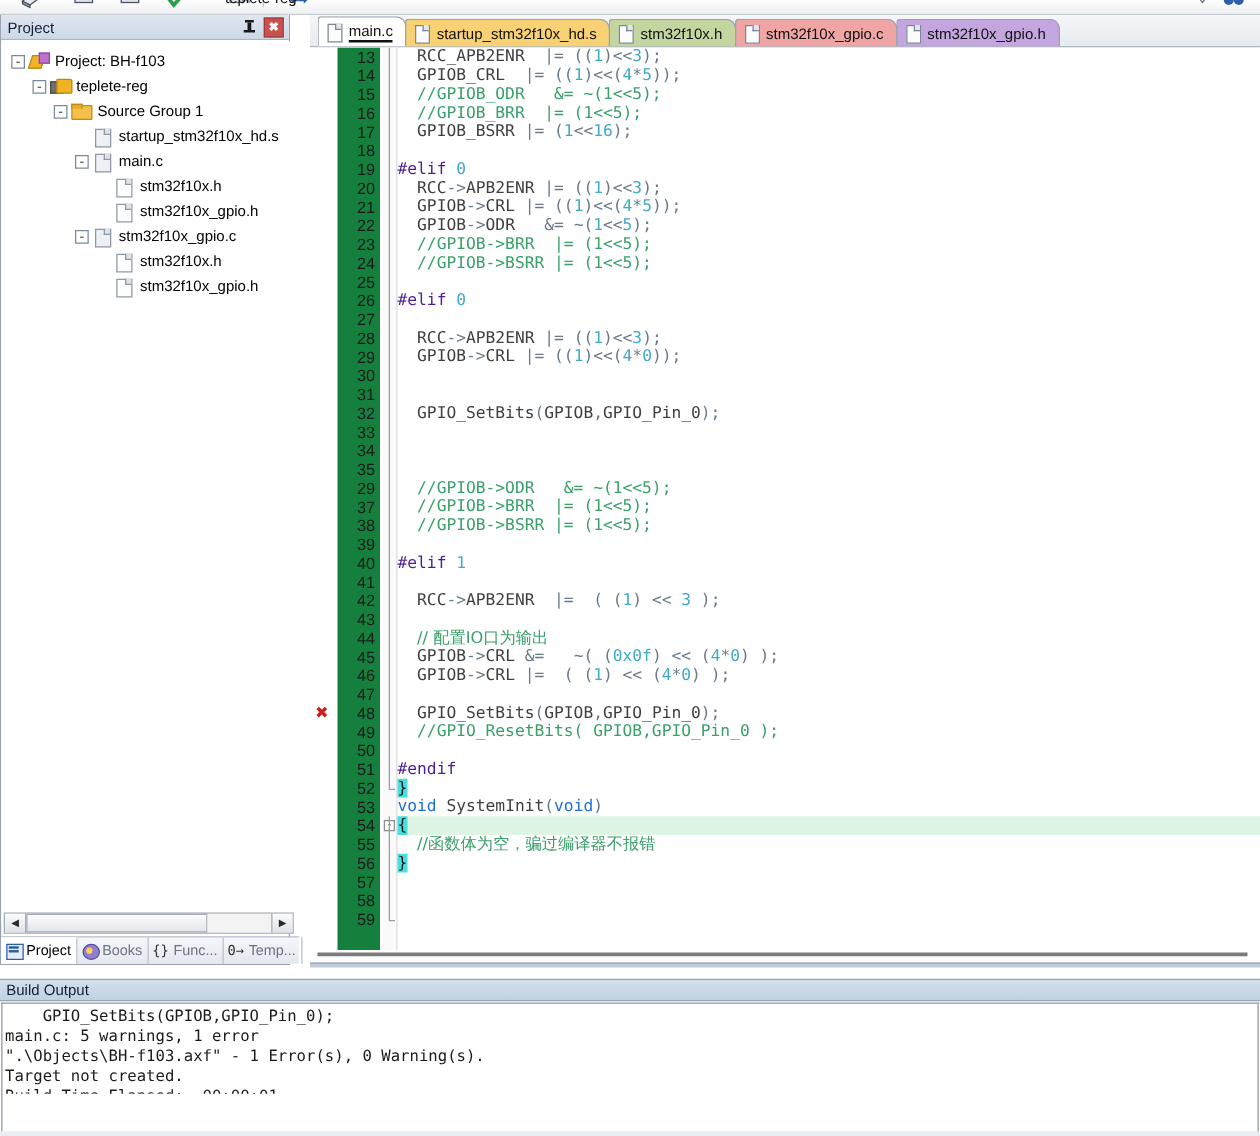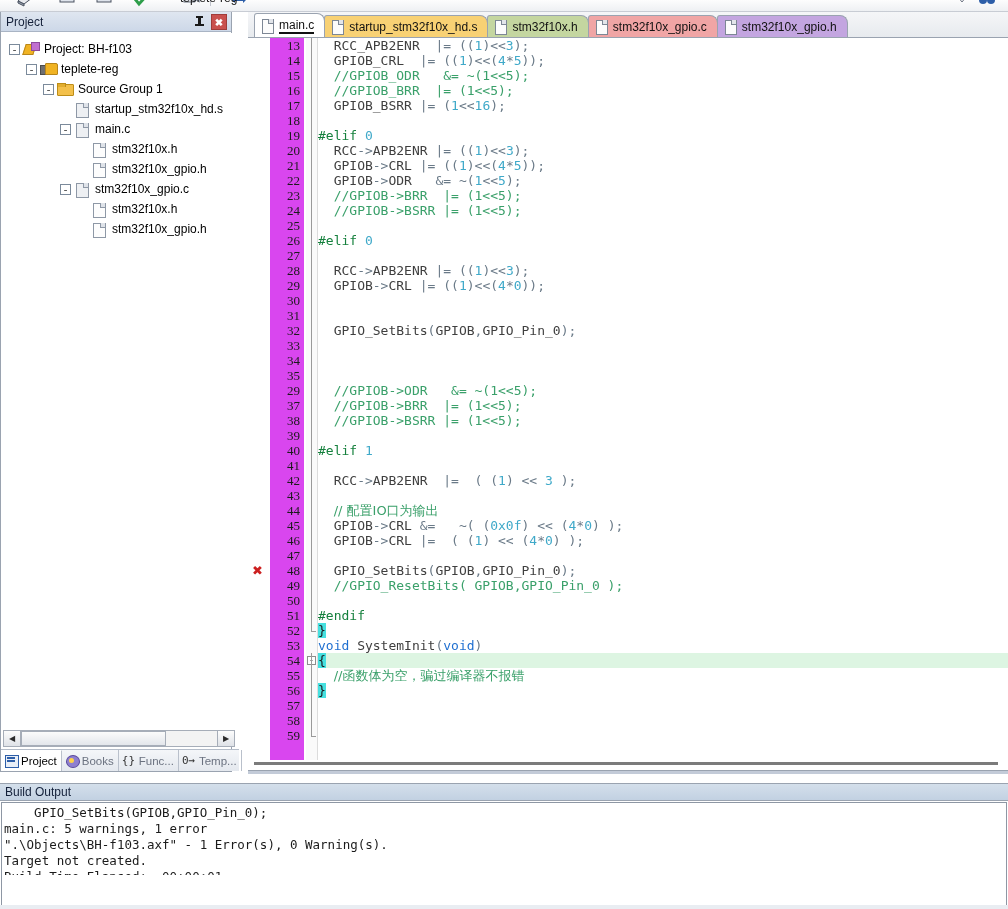--- a/index.html
+++ b/index.html
@@ -234,42 +234,42 @@
   }
   #gutter-marks {
     position: absolute; left: 0; top: 0;
     width: 22px; height: 100%;
     background: #ffffff;
   }
   #linenums {
     position: absolute; left: 22px; top: 0;
     width: 34px; height: 100%;
     text-align: right;
-    font-family: Liberation Serif, serif;
+    font-family: Liberation Sans, sans-serif;
     font-size: 13px; color: #1b1b1b;
-    background: #d946ef;
+    background: #15803d;
   }
   #foldbar {
     position: absolute; left: 58px; top: 0;
     width: 12px; height: 100%;
     background: #fafafa;
     border-right: 1px solid #dcdcdc;
   }
   #codetext {
     position: absolute; left: 70px; top: 0;
     right: 0; height: 100%;
     font-family: "DejaVu Sans Mono", monospace;
     font-size: 13px;
     white-space: pre;
     color: #3f3f3f;
   }
   .cline { height: 15px; line-height: 15px; position: relative; }
   .num { height: 15px; line-height: 15px; padding-right: 4px; }
   .c-comment { color: #3aa06a; }
-  .c-pp      { color: #15803d; }
+  .c-pp      { color: #4c1d95; }
   .c-kw      { color: #1f6fd0; }
   .c-num     { color: #3fa9c9; }
   .c-id      { color: #3f3f3f; }
   .c-op      { color: #6a7a88; }
   .c-cjk     { font-family: "DejaVu Sans", sans-serif; color: #3aa06a; }
   .hl-line   { background: #ddf5e2; }
   .brace-hl  { background: #46e0e0; color: #1b1b1b; }
   .err-x {
     position: absolute; left: 4px;
     color: #cc2020; font-weight: bold; font-size: 13px;

